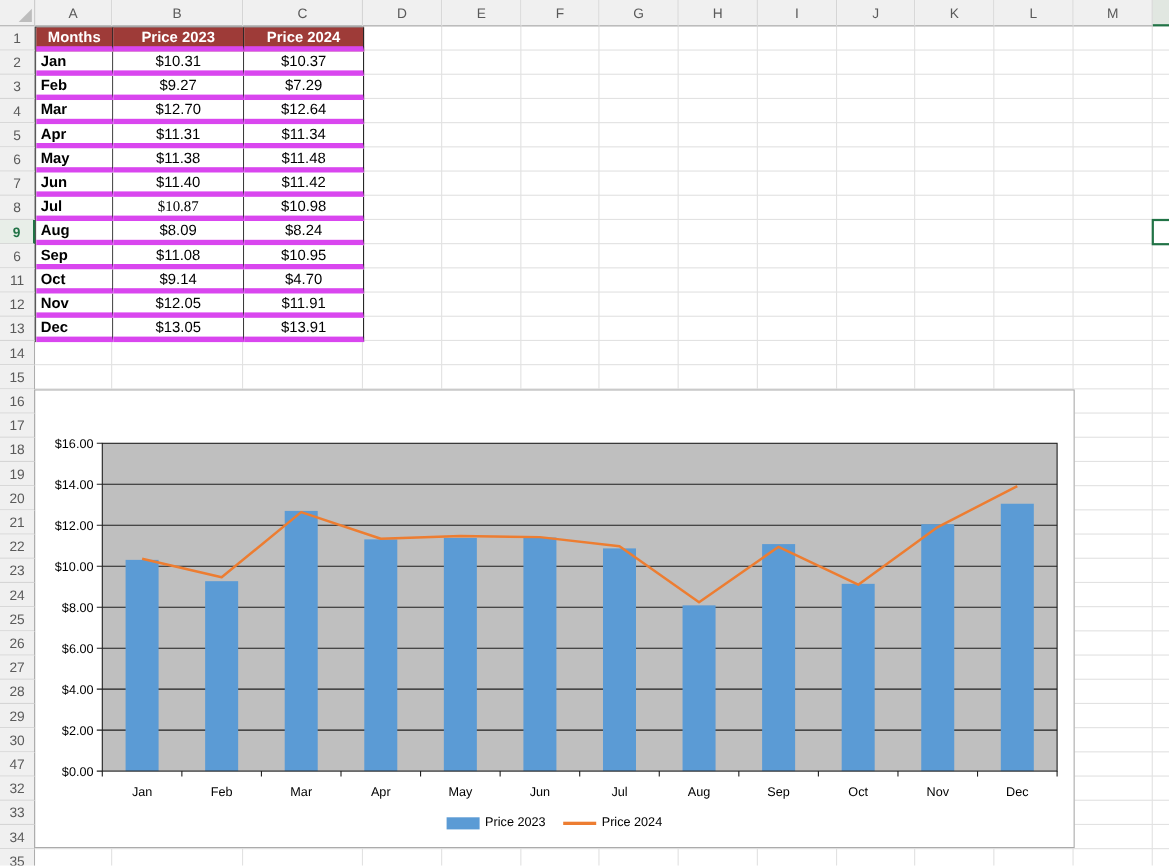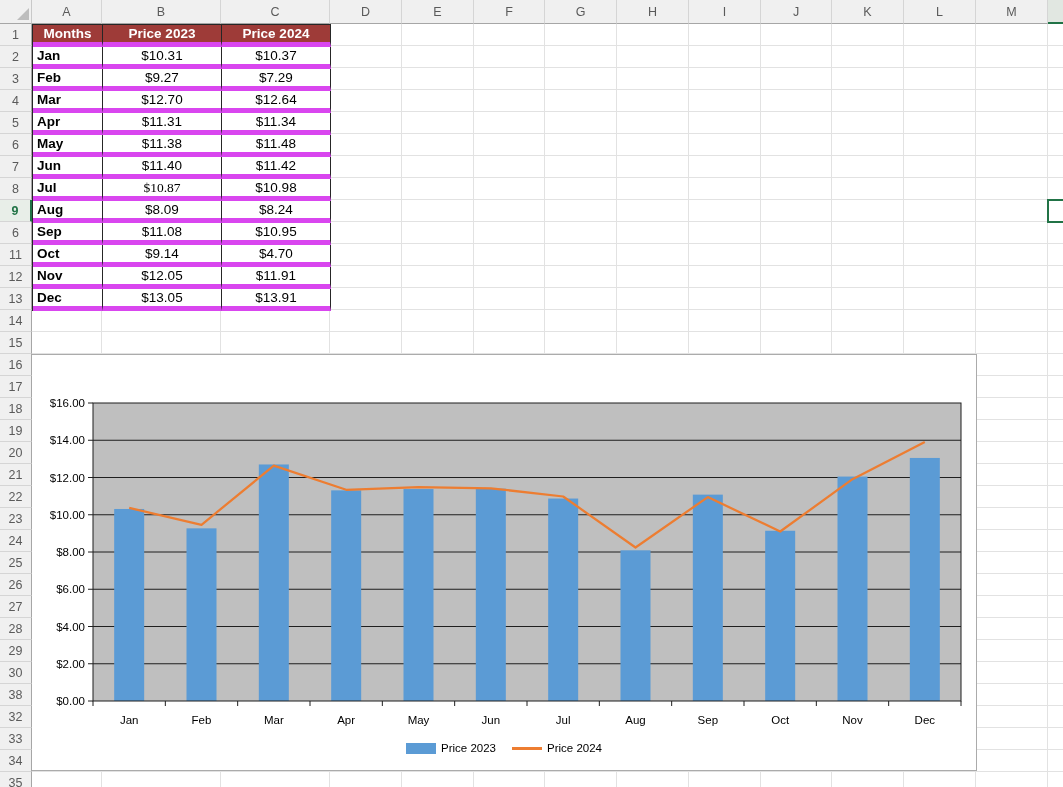--- a/index.html
+++ b/index.html
@@ -92,21 +92,21 @@
     <div class="rh">21</div>
     <div class="rh">22</div>
     <div class="rh">23</div>
     <div class="rh">24</div>
     <div class="rh">25</div>
     <div class="rh">26</div>
     <div class="rh">27</div>
     <div class="rh">28</div>
     <div class="rh">29</div>
     <div class="rh">30</div>
-    <div class="rh">38</div>
+    <div class="rh">47</div>
     <div class="rh">32</div>
     <div class="rh">33</div>
     <div class="rh">34</div>
     <div class="rh">35</div>
   </div>
 <div id="gridlines">
     <div class="gl" style="left: 101px; top: 24px; width: 1px; height: 763px;"></div>
     <div class="gl" style="left: 220px; top: 24px; width: 1px; height: 763px;"></div>
     <div class="gl" style="left: 329px; top: 24px; width: 1px; height: 763px;"></div>
     <div class="gl" style="left: 401px; top: 24px; width: 1px; height: 763px;"></div>

